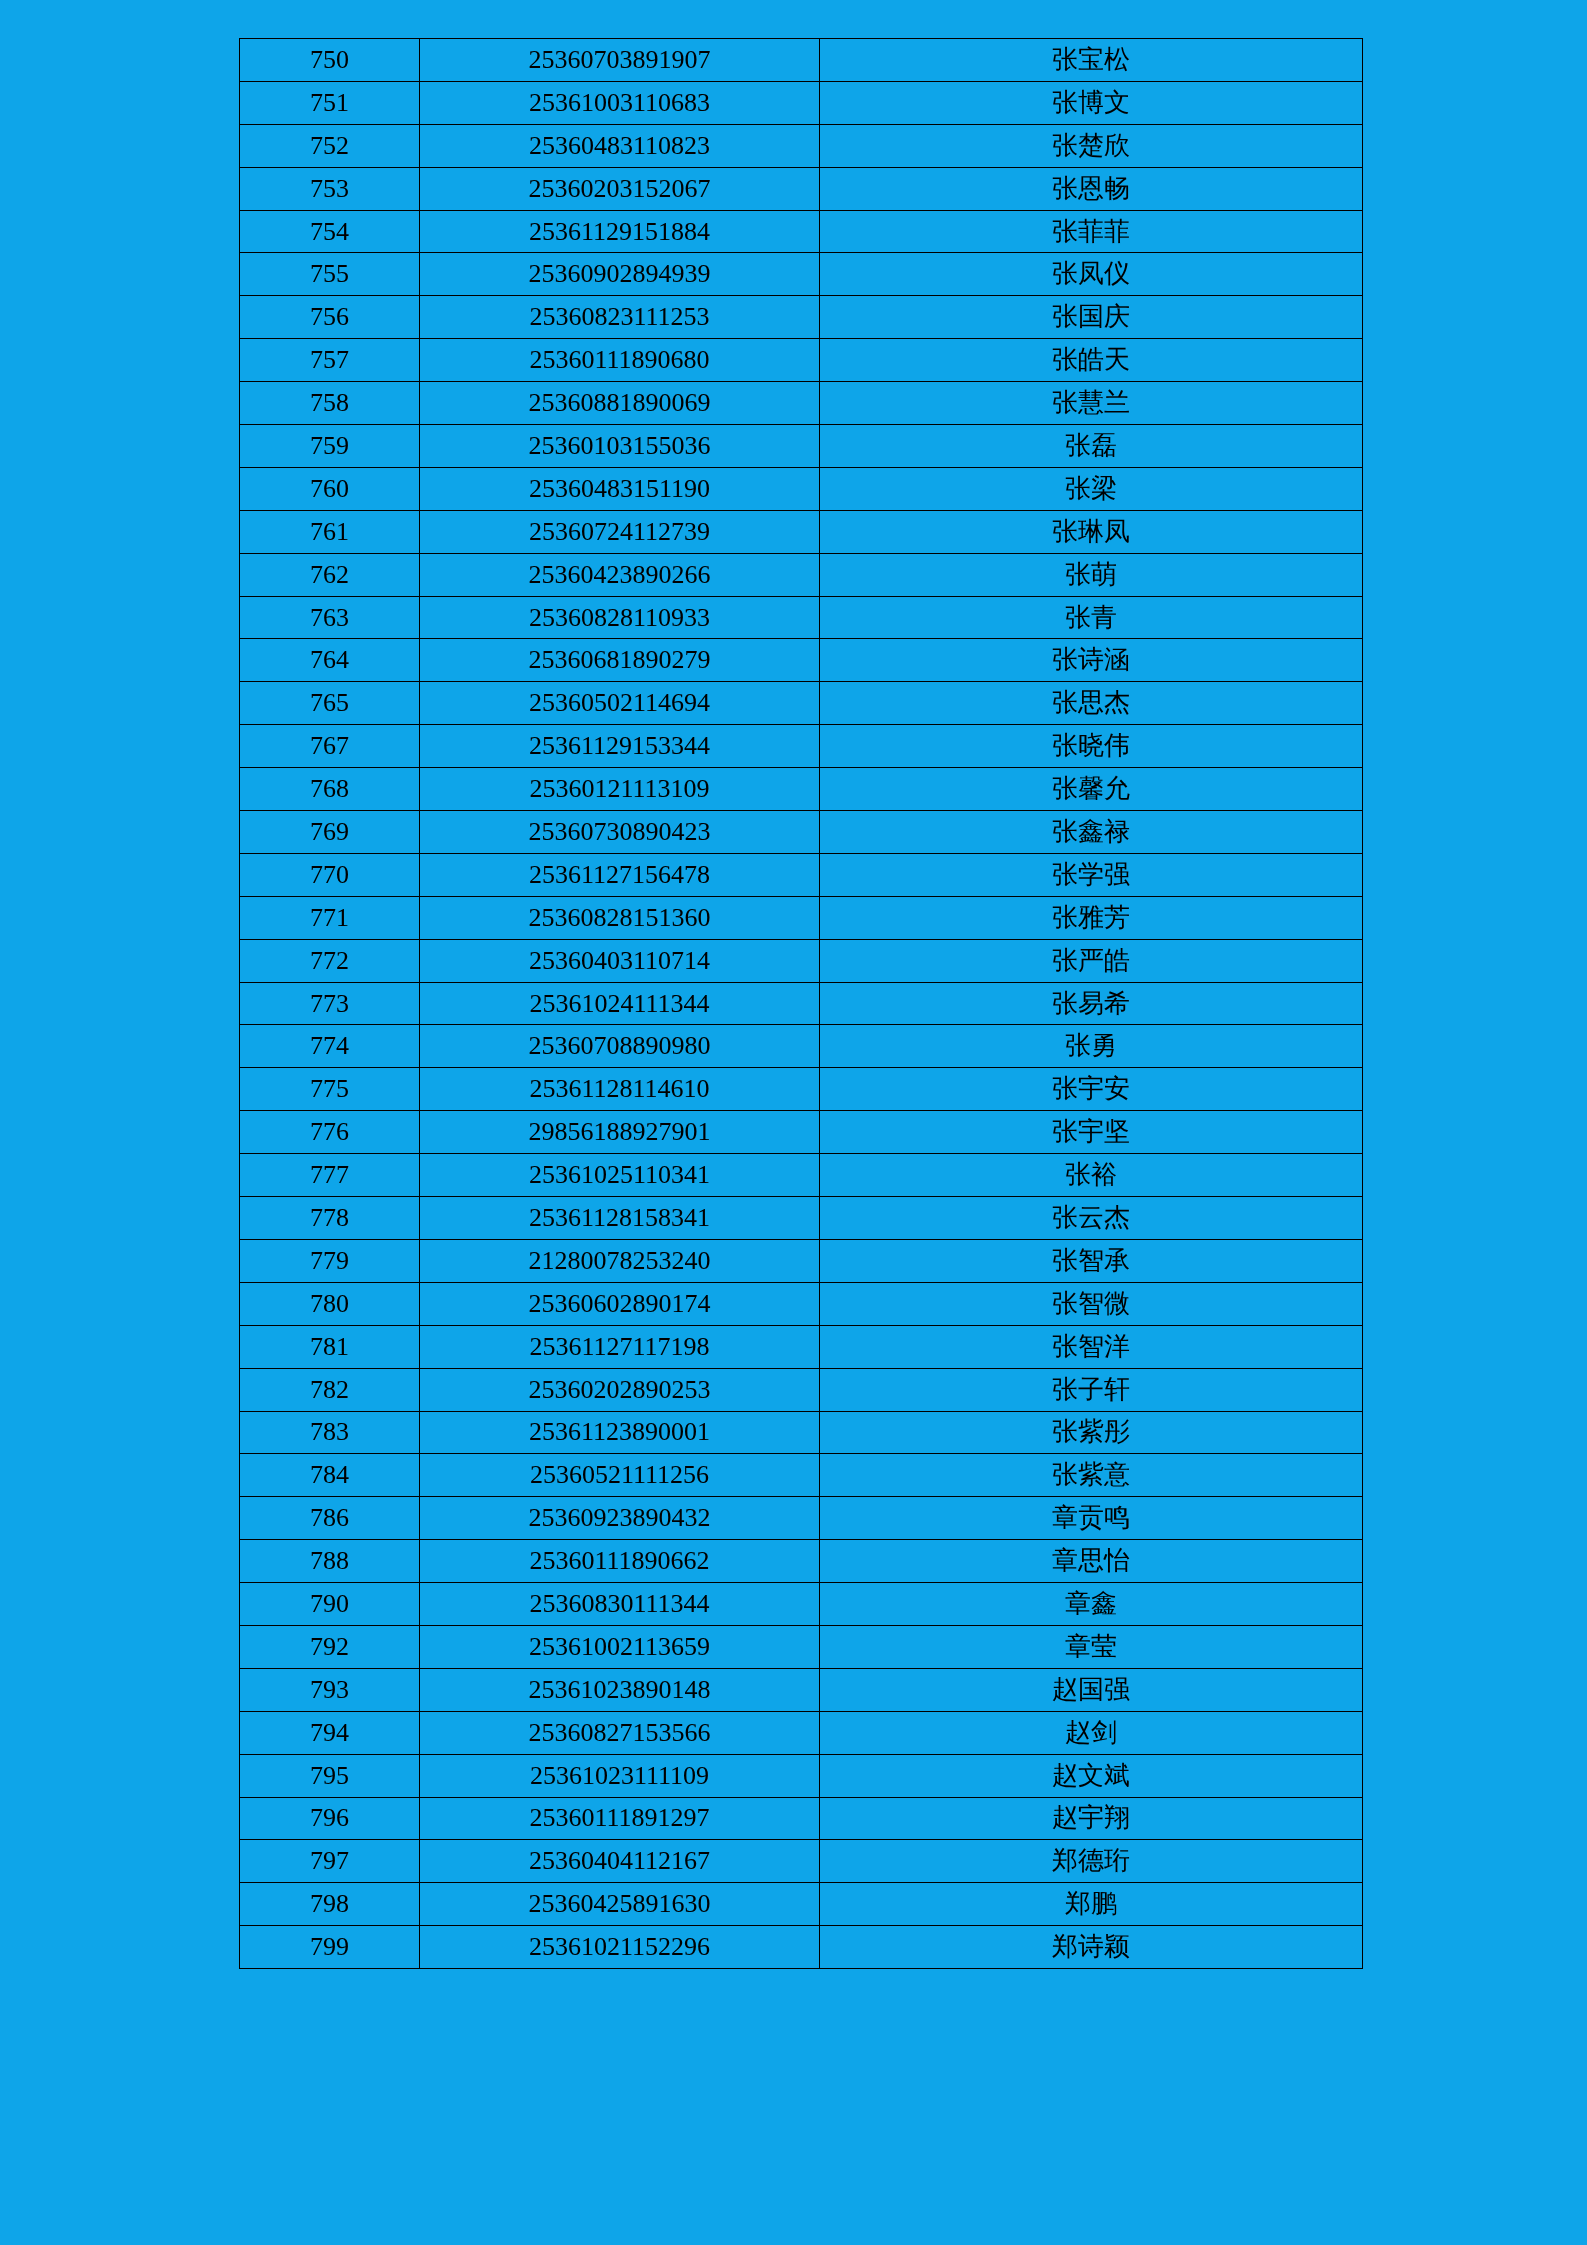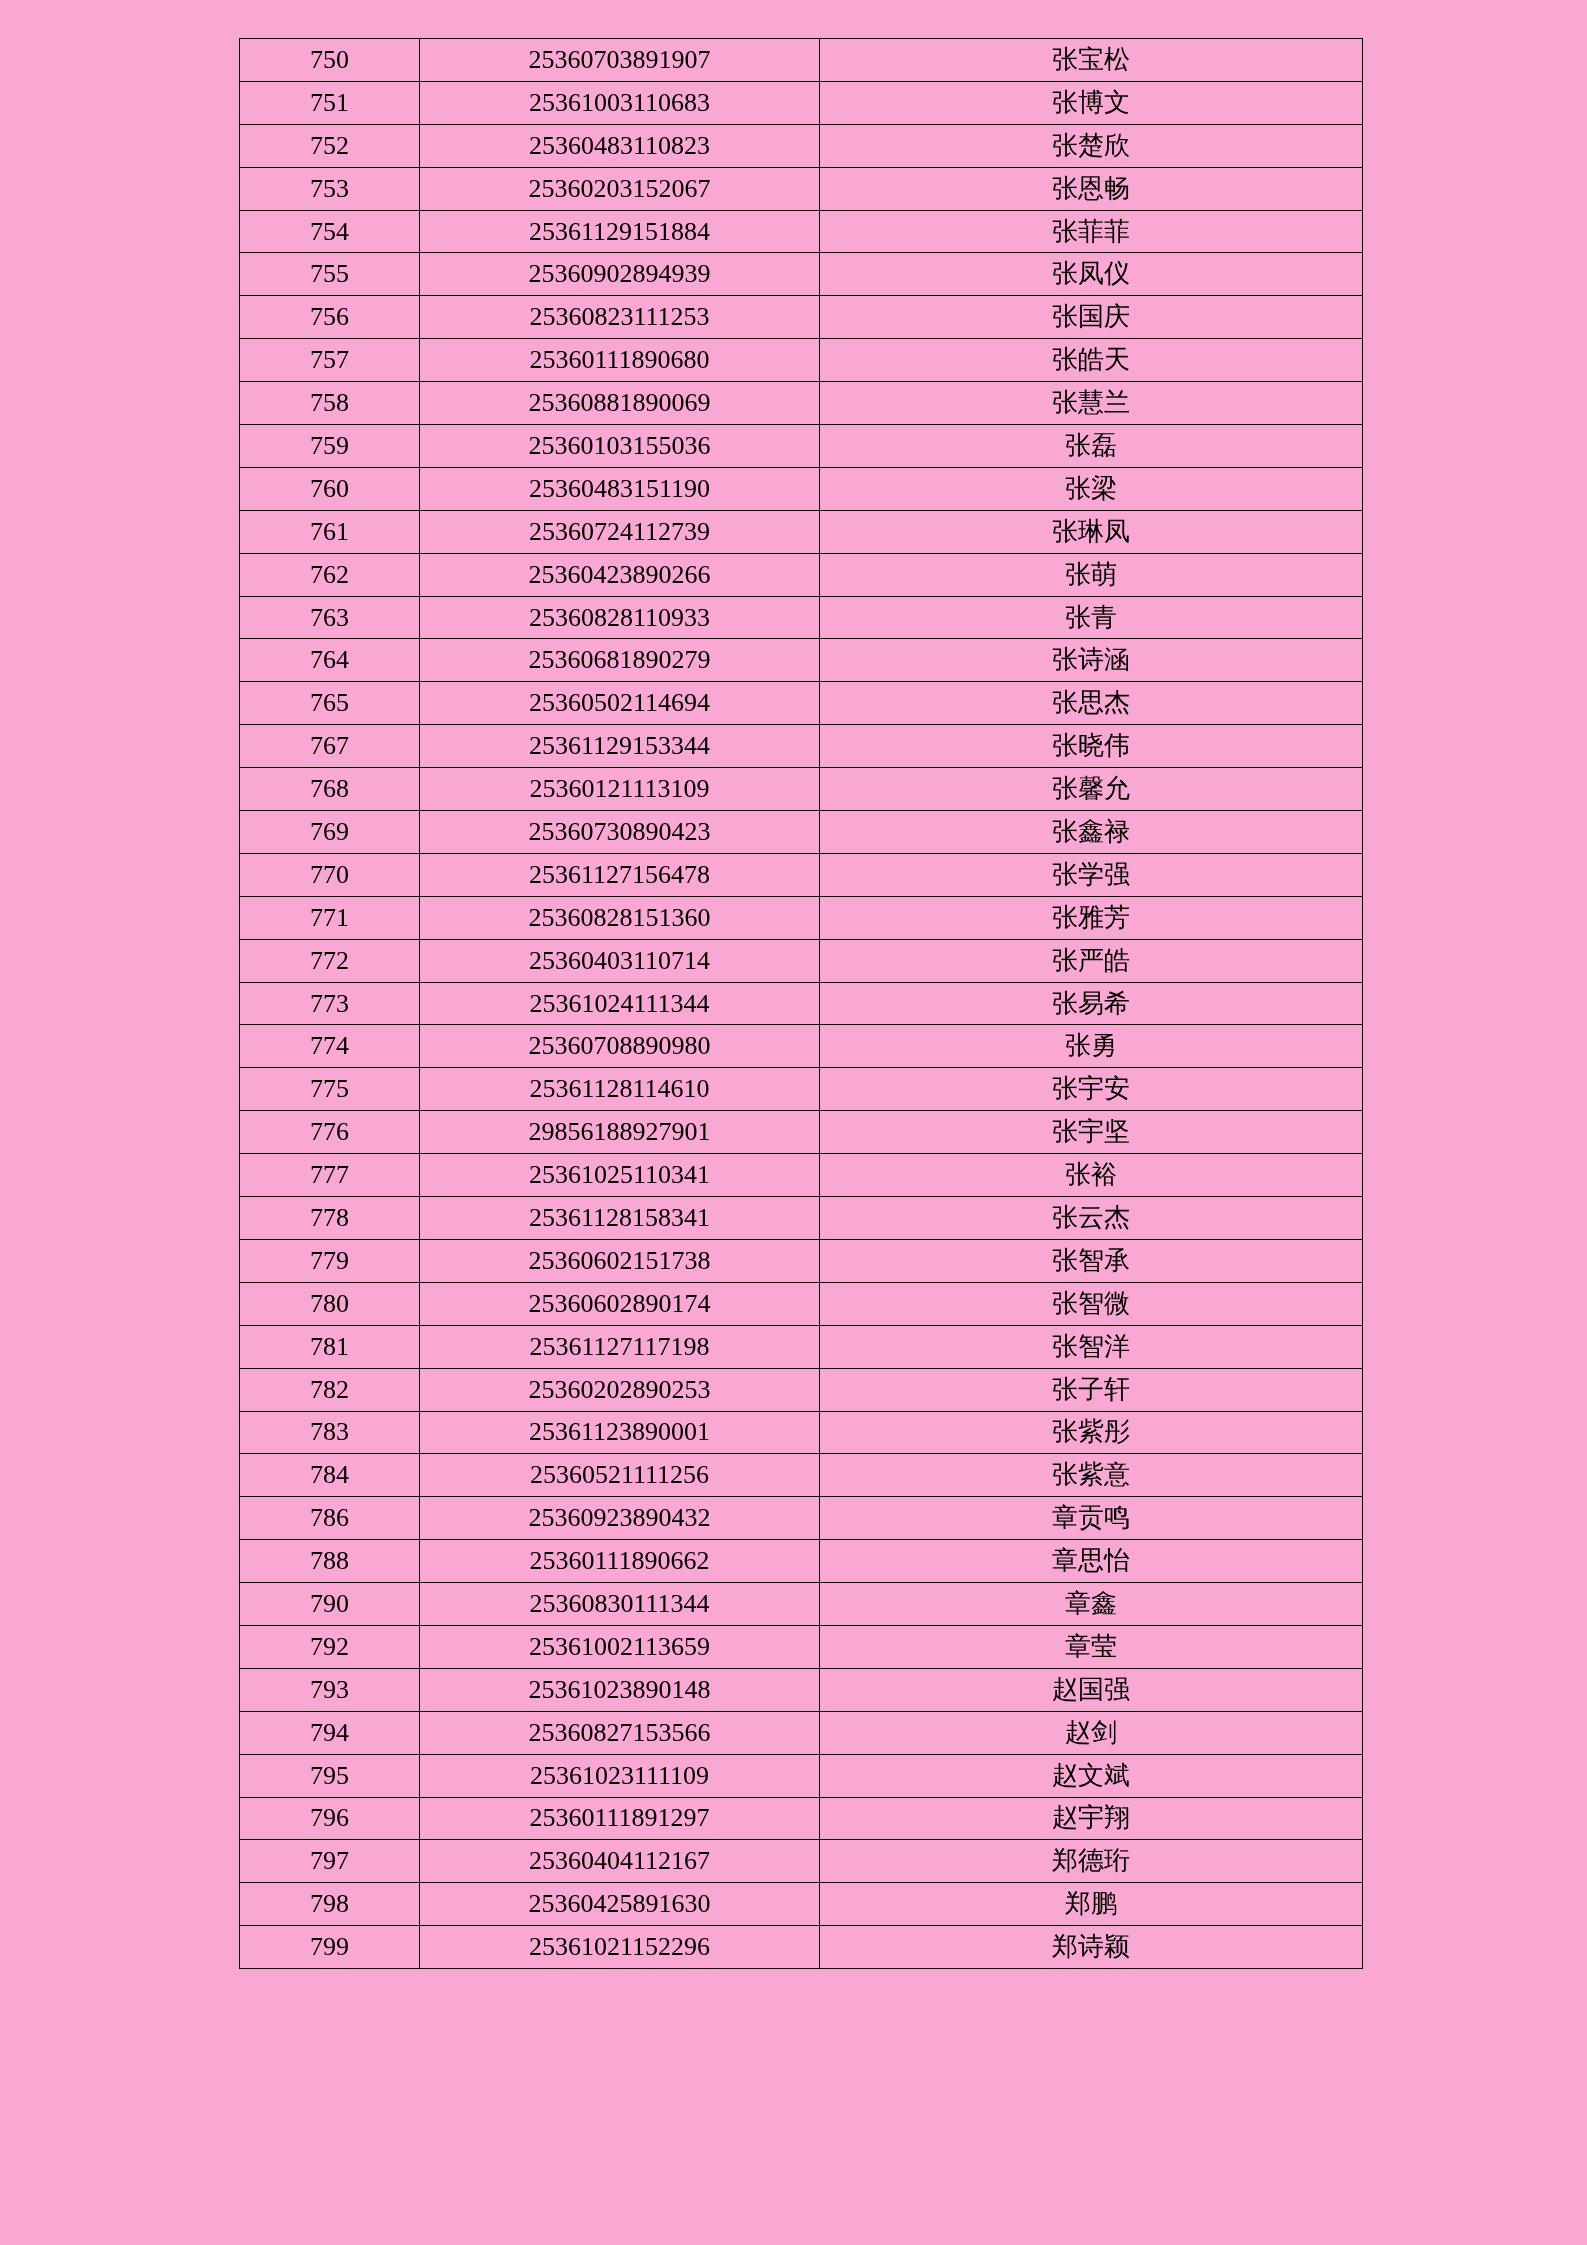--- a/index.html
+++ b/index.html
@@ -4,21 +4,21 @@
 <style>
   html, body {
     margin: 0;
     padding: 0;
     background: #ffffff;
   }
   .page {
     position: relative;
     width: 1587px;
     height: 2245px;
-    background: #f9a8d4;
+    background: #0ea5e9;
     font-family: "Liberation Serif", "DejaVu Serif", serif;
     color: #000000;
     overflow: hidden;
   }
   table.roster {
     position: absolute;
     left: 239px;
     top: 38px;
     width: 1123px;
     border-collapse: collapse;
@@ -185,21 +185,21 @@
     <td>25361025110341</td>
     <td>张裕</td>
   </tr>
         <tr>
     <td>778</td>
     <td>25361128158341</td>
     <td>张云杰</td>
   </tr>
         <tr>
     <td>779</td>
-    <td>25360602151738</td>
+    <td>21280078253240</td>
     <td>张智承</td>
   </tr>
         <tr>
     <td>780</td>
     <td>25360602890174</td>
     <td>张智微</td>
   </tr>
         <tr>
     <td>781</td>
     <td>25361127117198</td>

